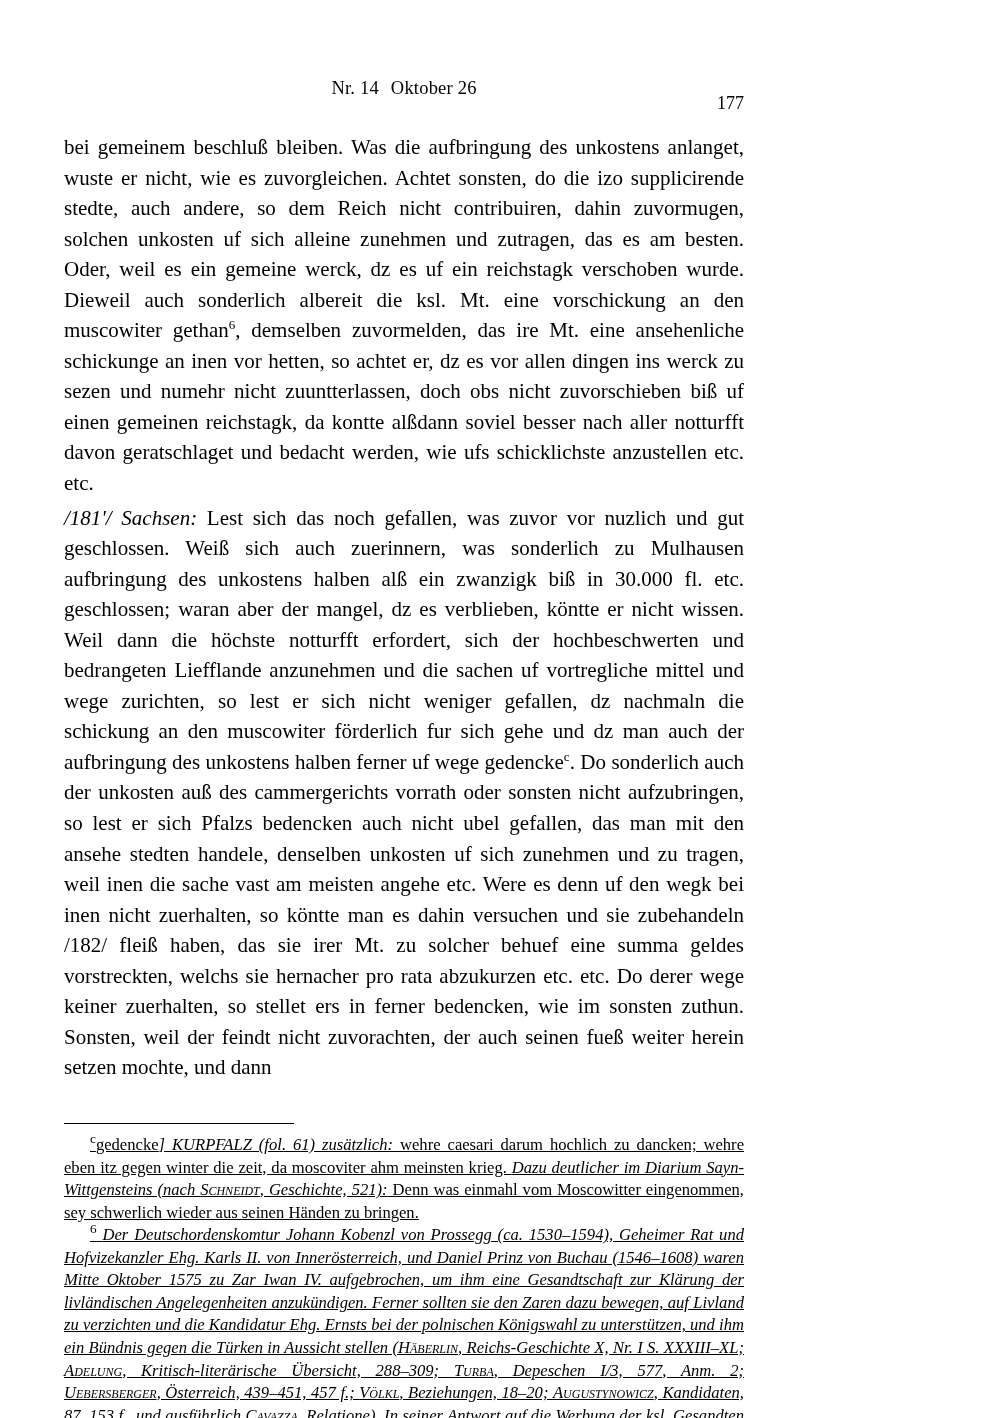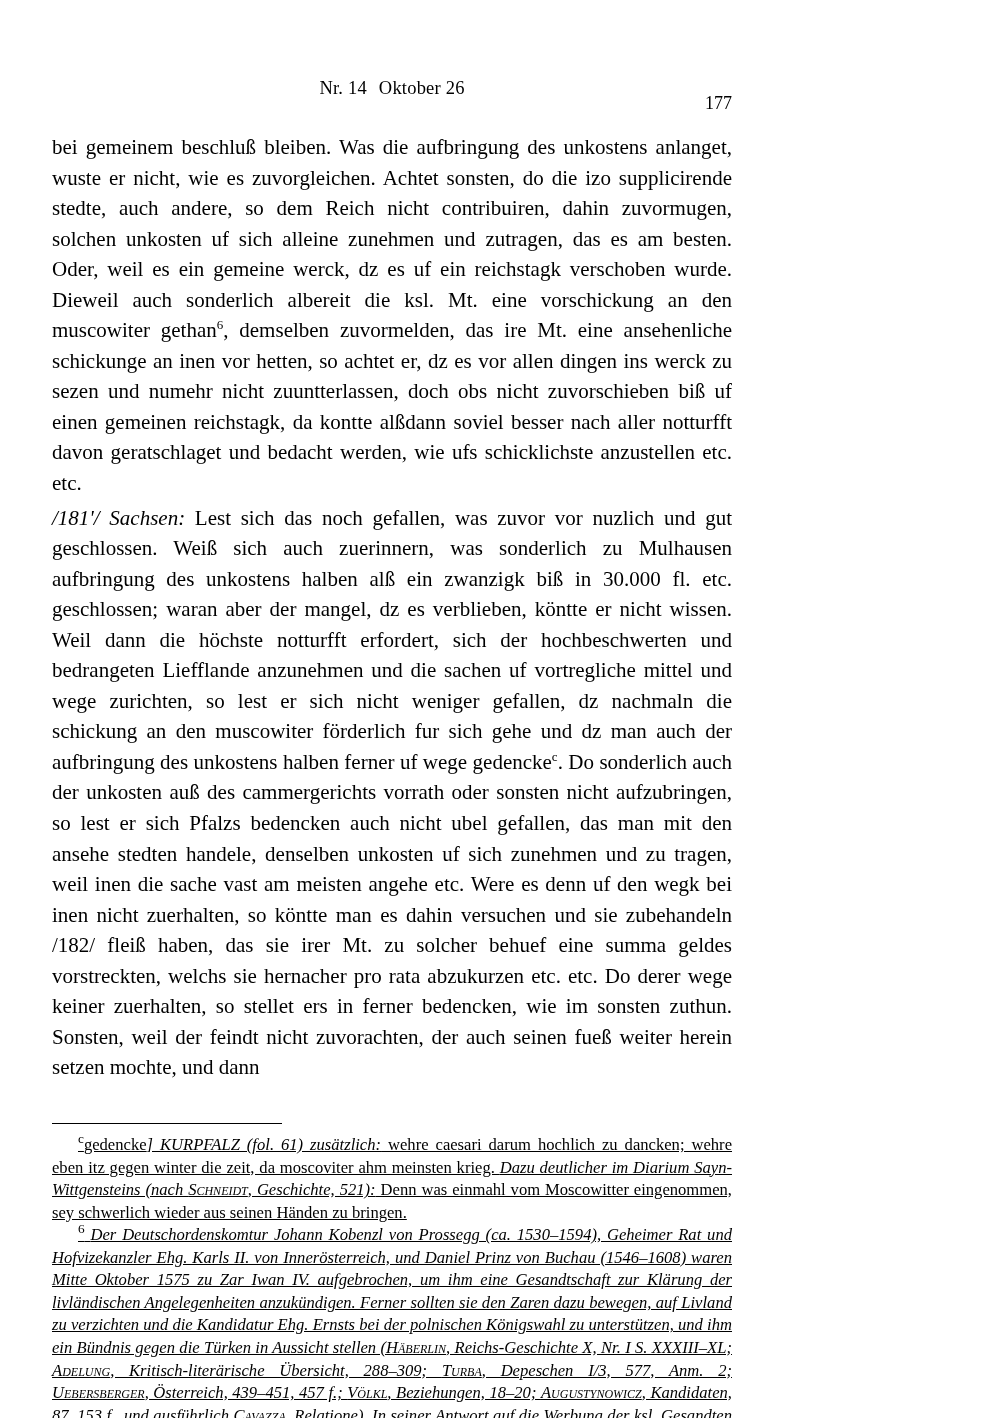--- a/index.html
+++ b/index.html
@@ -10,21 +10,21 @@
   body {
     width: 1004px;
     height: 1418px;
     font-family: "Liberation Serif", serif;
     color: #000000;
     position: relative;
     overflow: hidden;
   }
   .page {
     position: absolute;
-    left: 0; top: 0;
+    left: 12px; top: 0;
     width: 828px;
     height: 1418px;
     box-sizing: border-box;
     padding: 78px 96px 40px 52px;
   }
   .running-head {
     display: flex;
     align-items: baseline;
     justify-content: center;
     position: relative;

